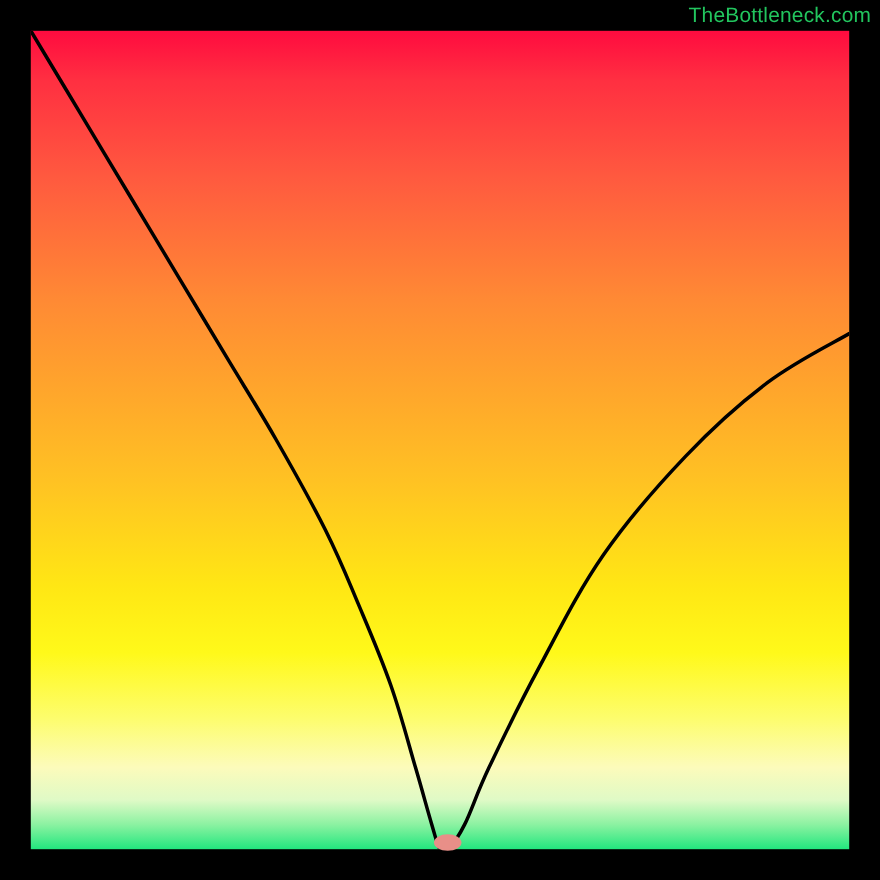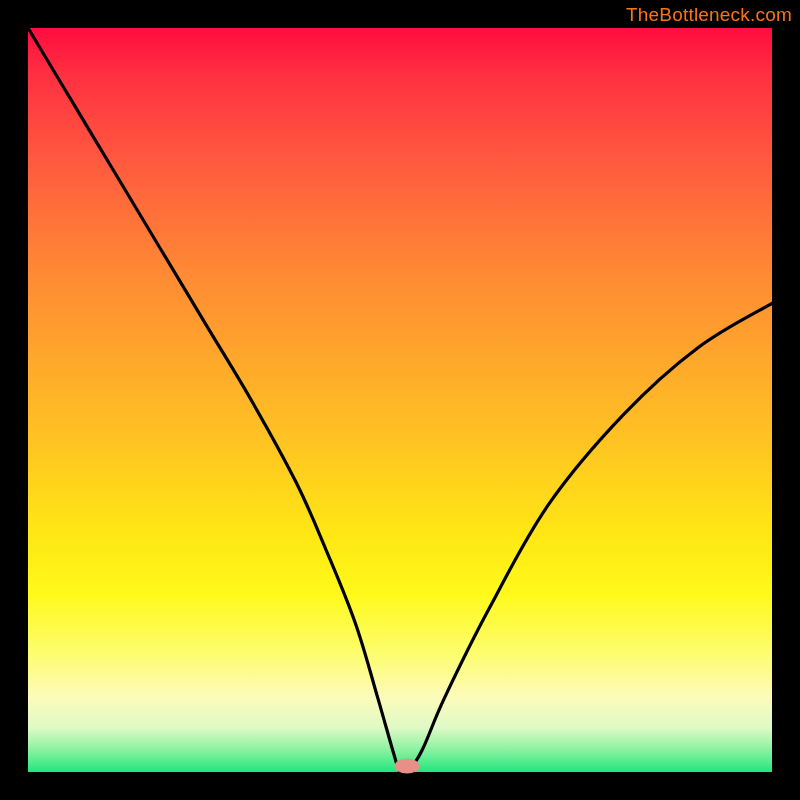--- a/index.html
+++ b/index.html
@@ -55,21 +55,21 @@
     width: 25px;
     height: 15px;
     border-radius: 50% / 50%;
     background: #e88f88;
     transform: translate(-50%, -50%);
   }
   .watermark {
     position: absolute;
     top: 4px;
     right: 8px;
-    color: #f97316;
+    color: #22c55e;
     font-size: 19px;
     letter-spacing: 0.2px;
     font-weight: 500;
   }
 </style>
 </head>
 <body>
 
 <div class="frame">
   <div class="watermark">TheBottleneck.com</div>

